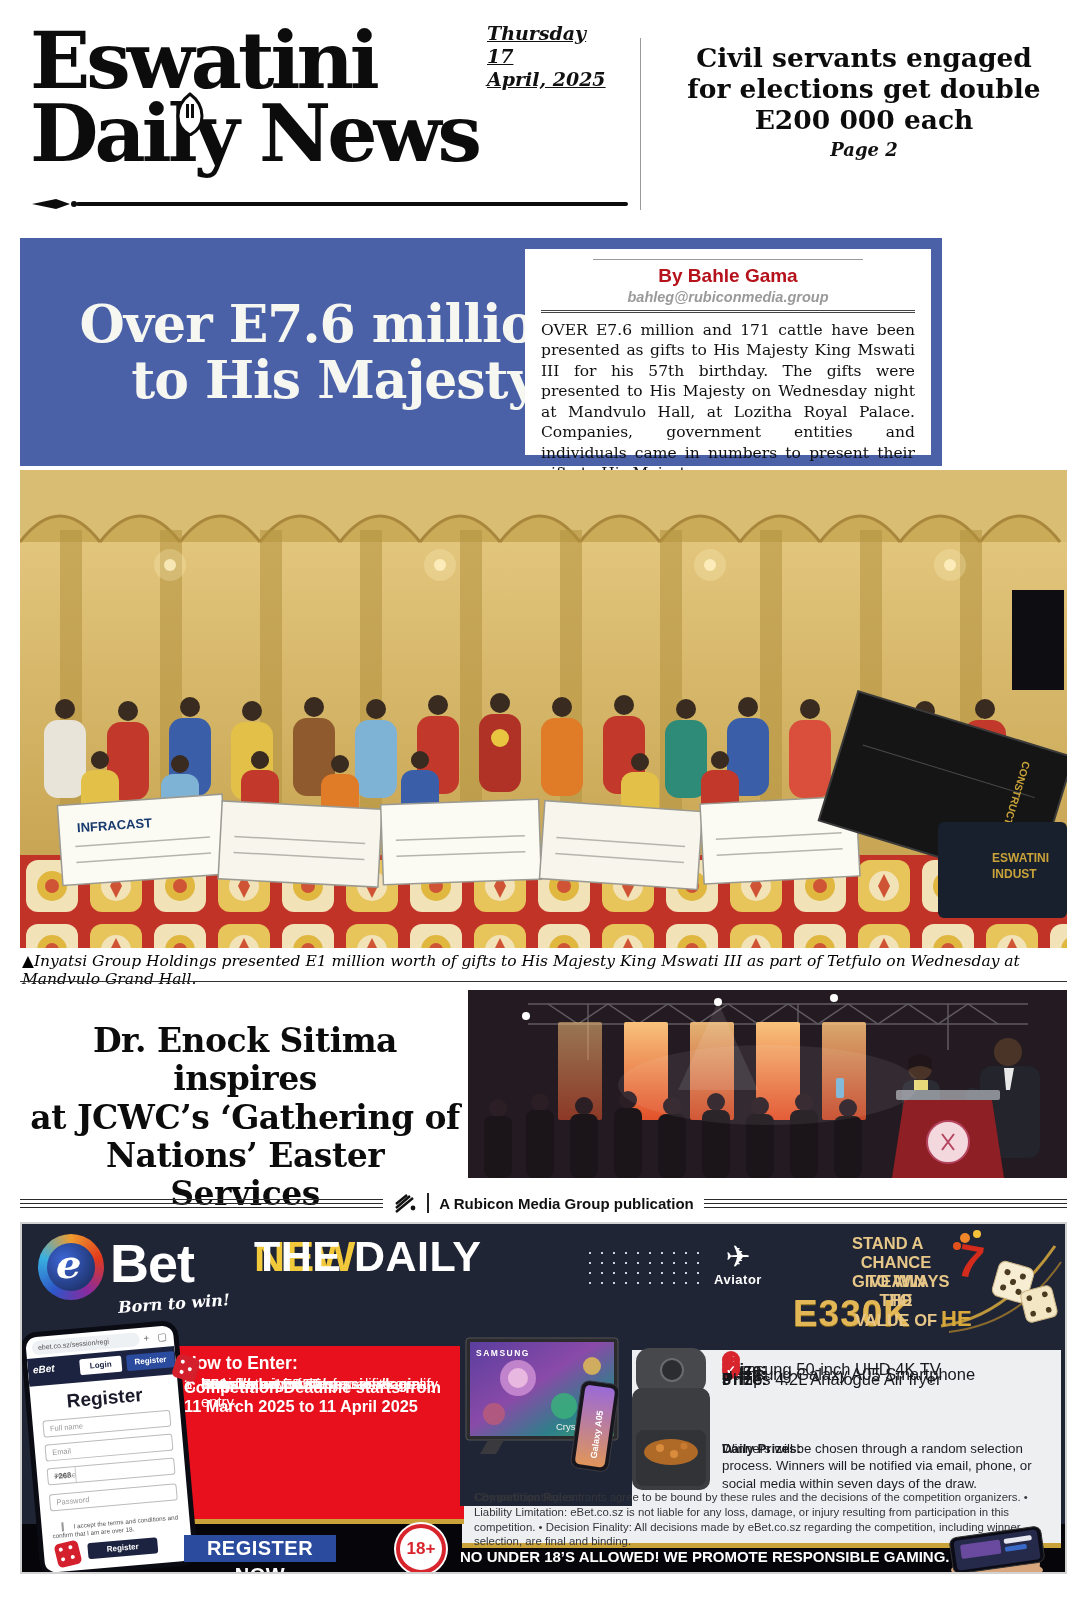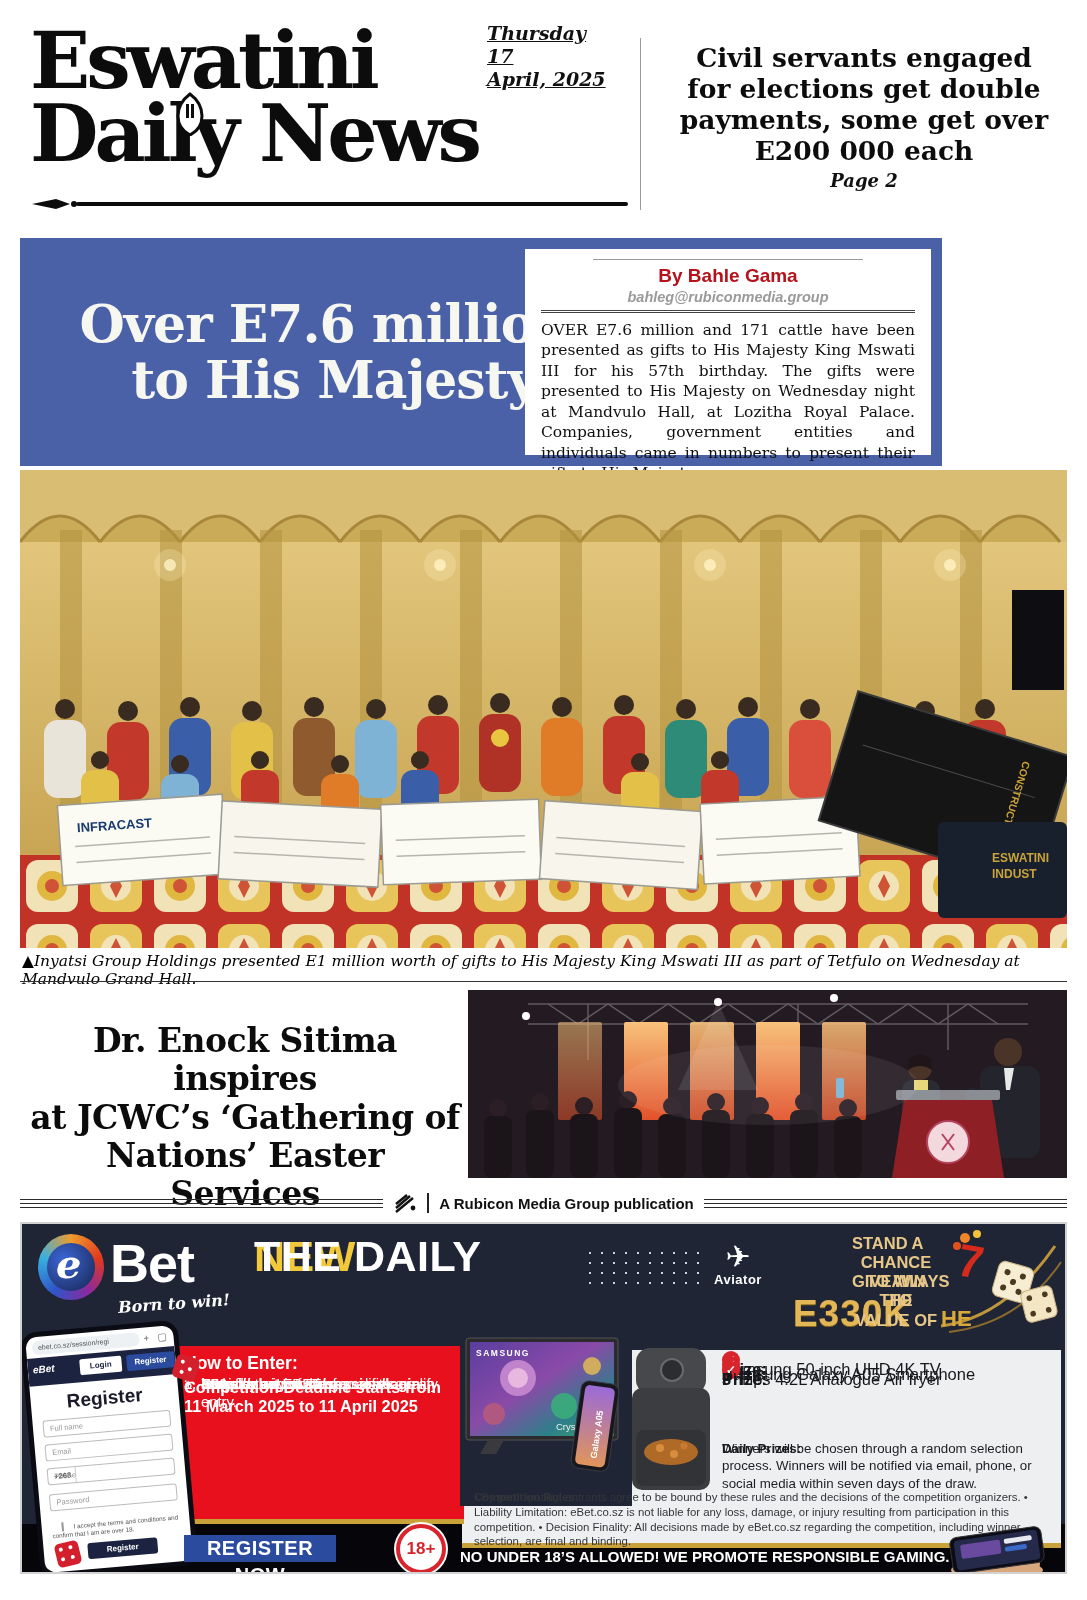--- a/index.html
+++ b/index.html
@@ -150,21 +150,20 @@
   <svg class="spear" width="600" height="16" viewBox="0 0 600 16">
     <polygon points="2,8 26,3 40,8 26,13" fill="#0c0c0c"></polygon>
     <circle cx="44" cy="8" r="3" fill="#0c0c0c"></circle>
     <rect x="46" y="6" width="552" height="4" rx="2" fill="#0c0c0c"></rect>
   </svg>
   <div class="vline"></div>
 
   <div class="top-story">
     <span class="line">Civil servants engaged</span>
     <span class="line">for elections get double</span>
-    <span class="line">payments, some get over</span>
     <span class="line">E200 000 each</span>
     <div class="pref">Page 2</div>
   </div>
 
   <section class="lead-banner">
     <div class="lead-headline">
       <span>Over E7.6 million,</span>
       <span>to His Majesty</span>
     </div>
     <aside class="lead-box">

